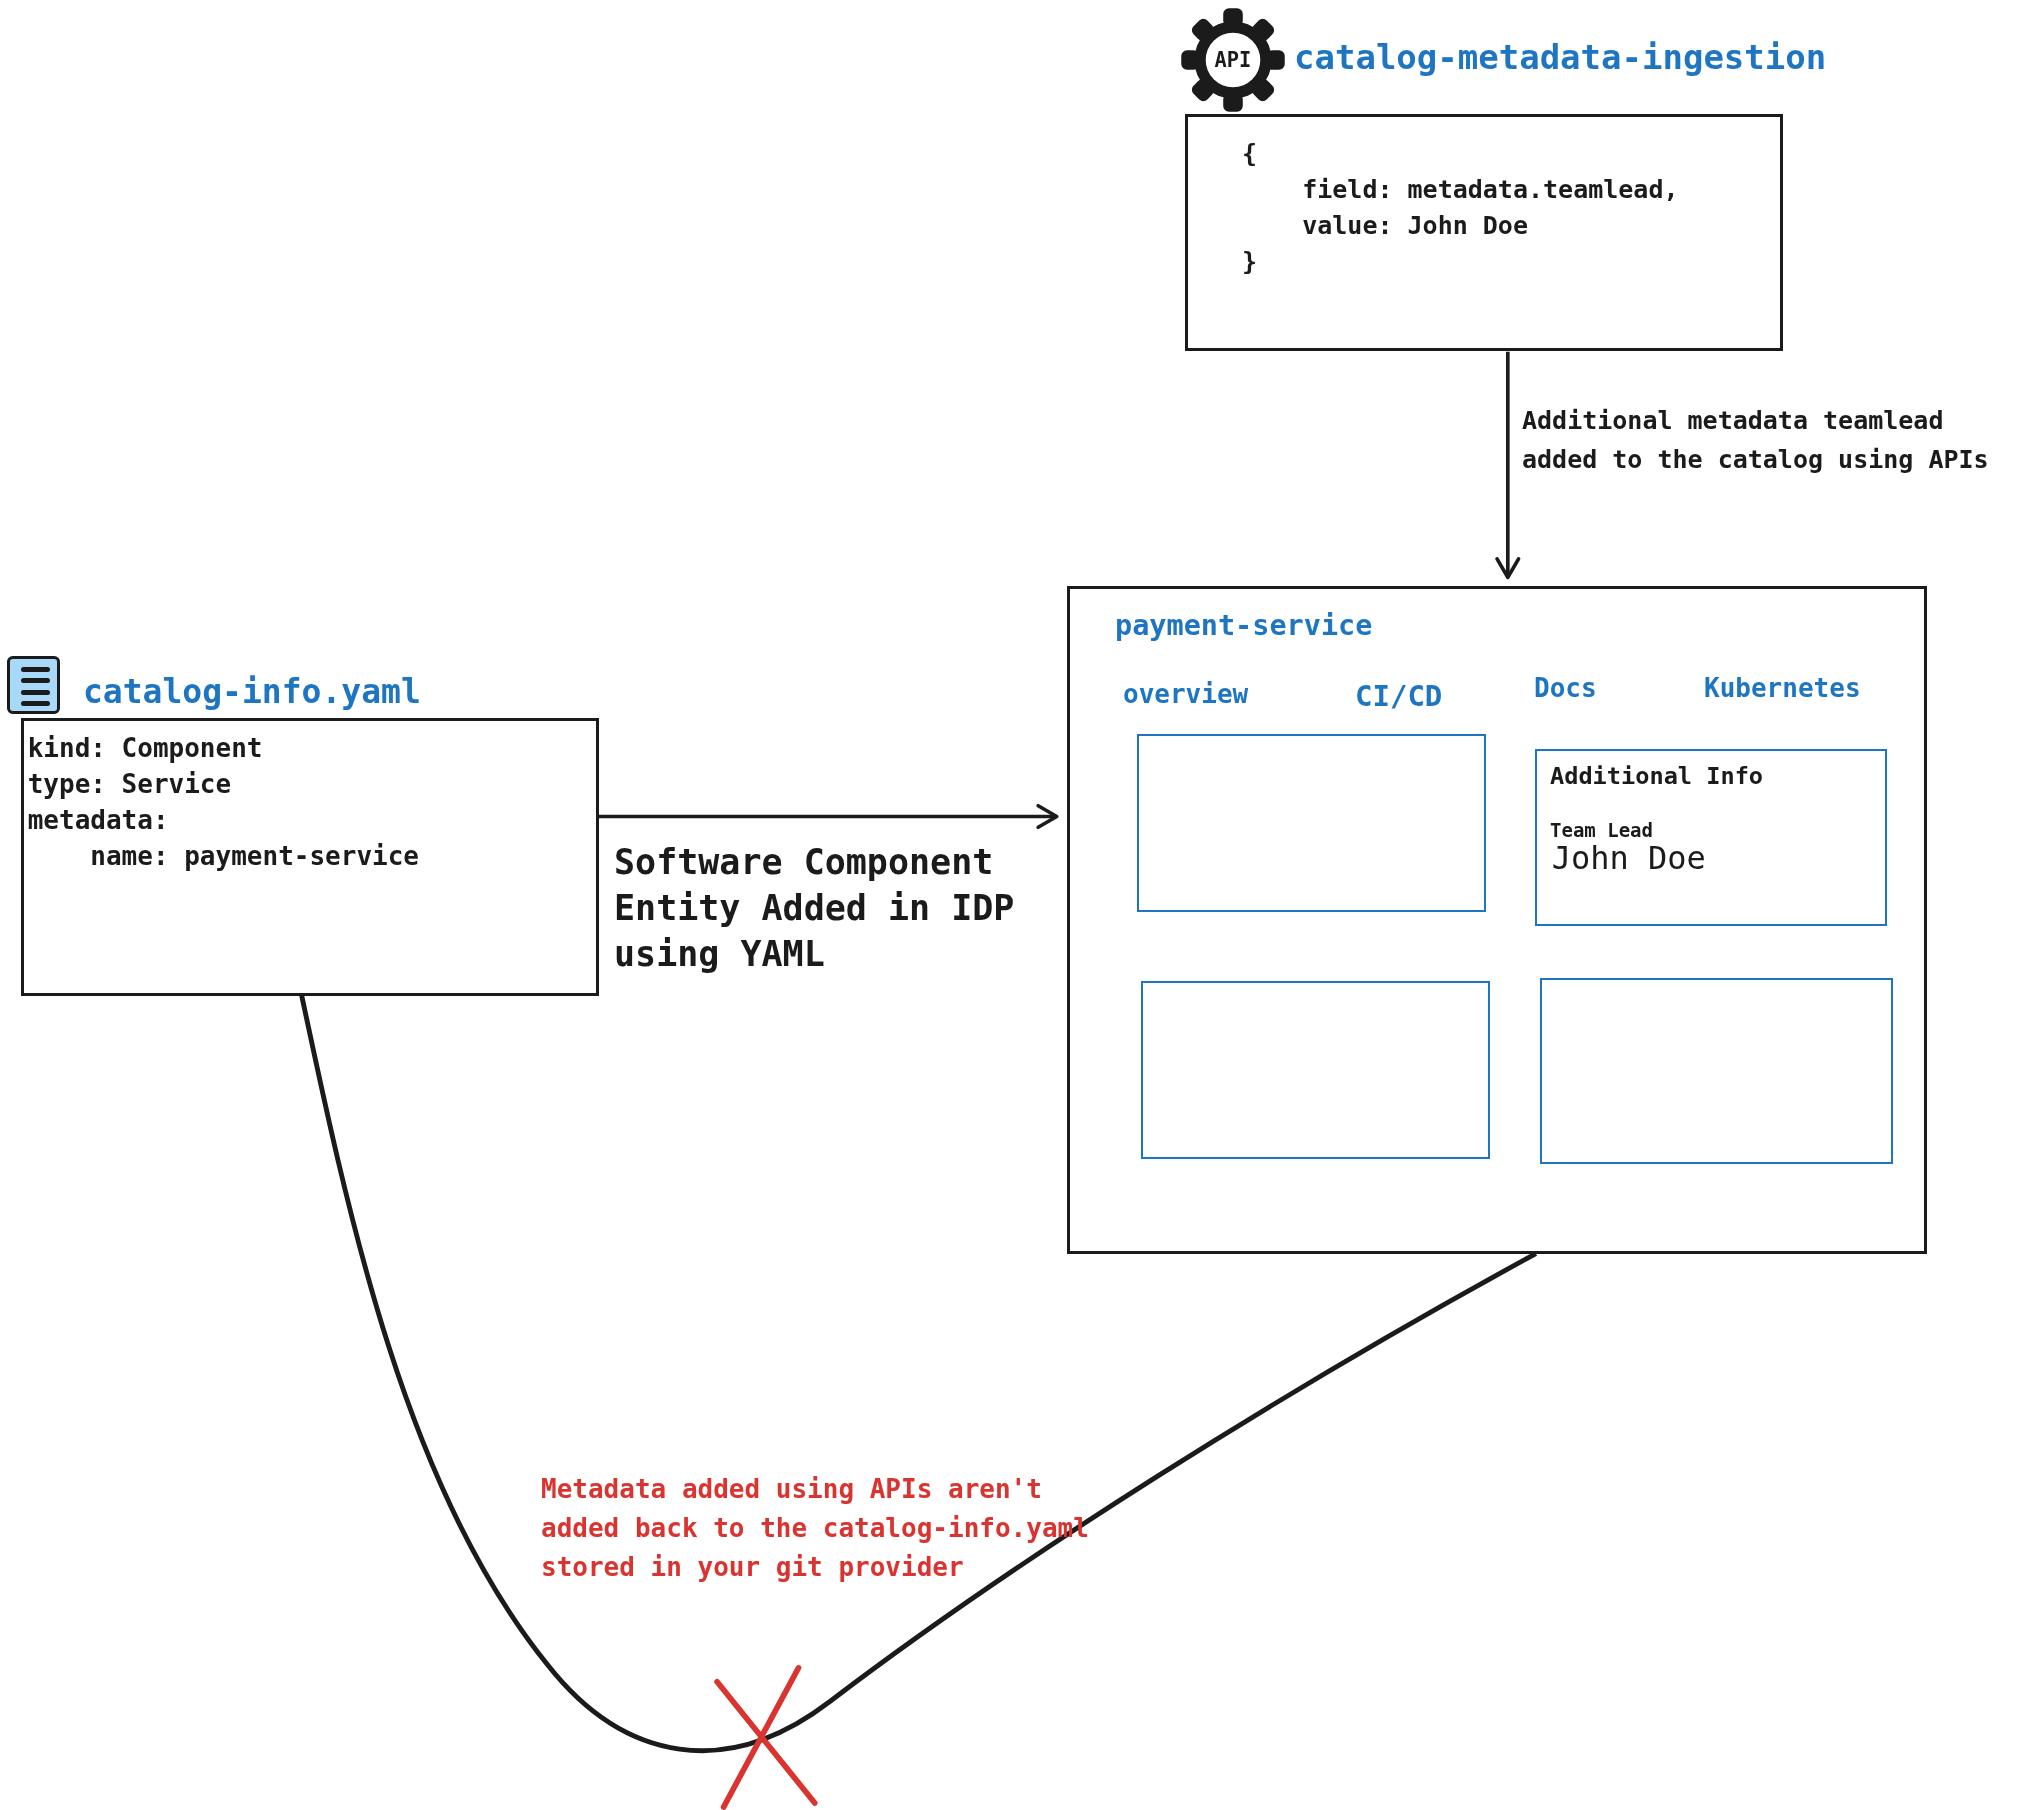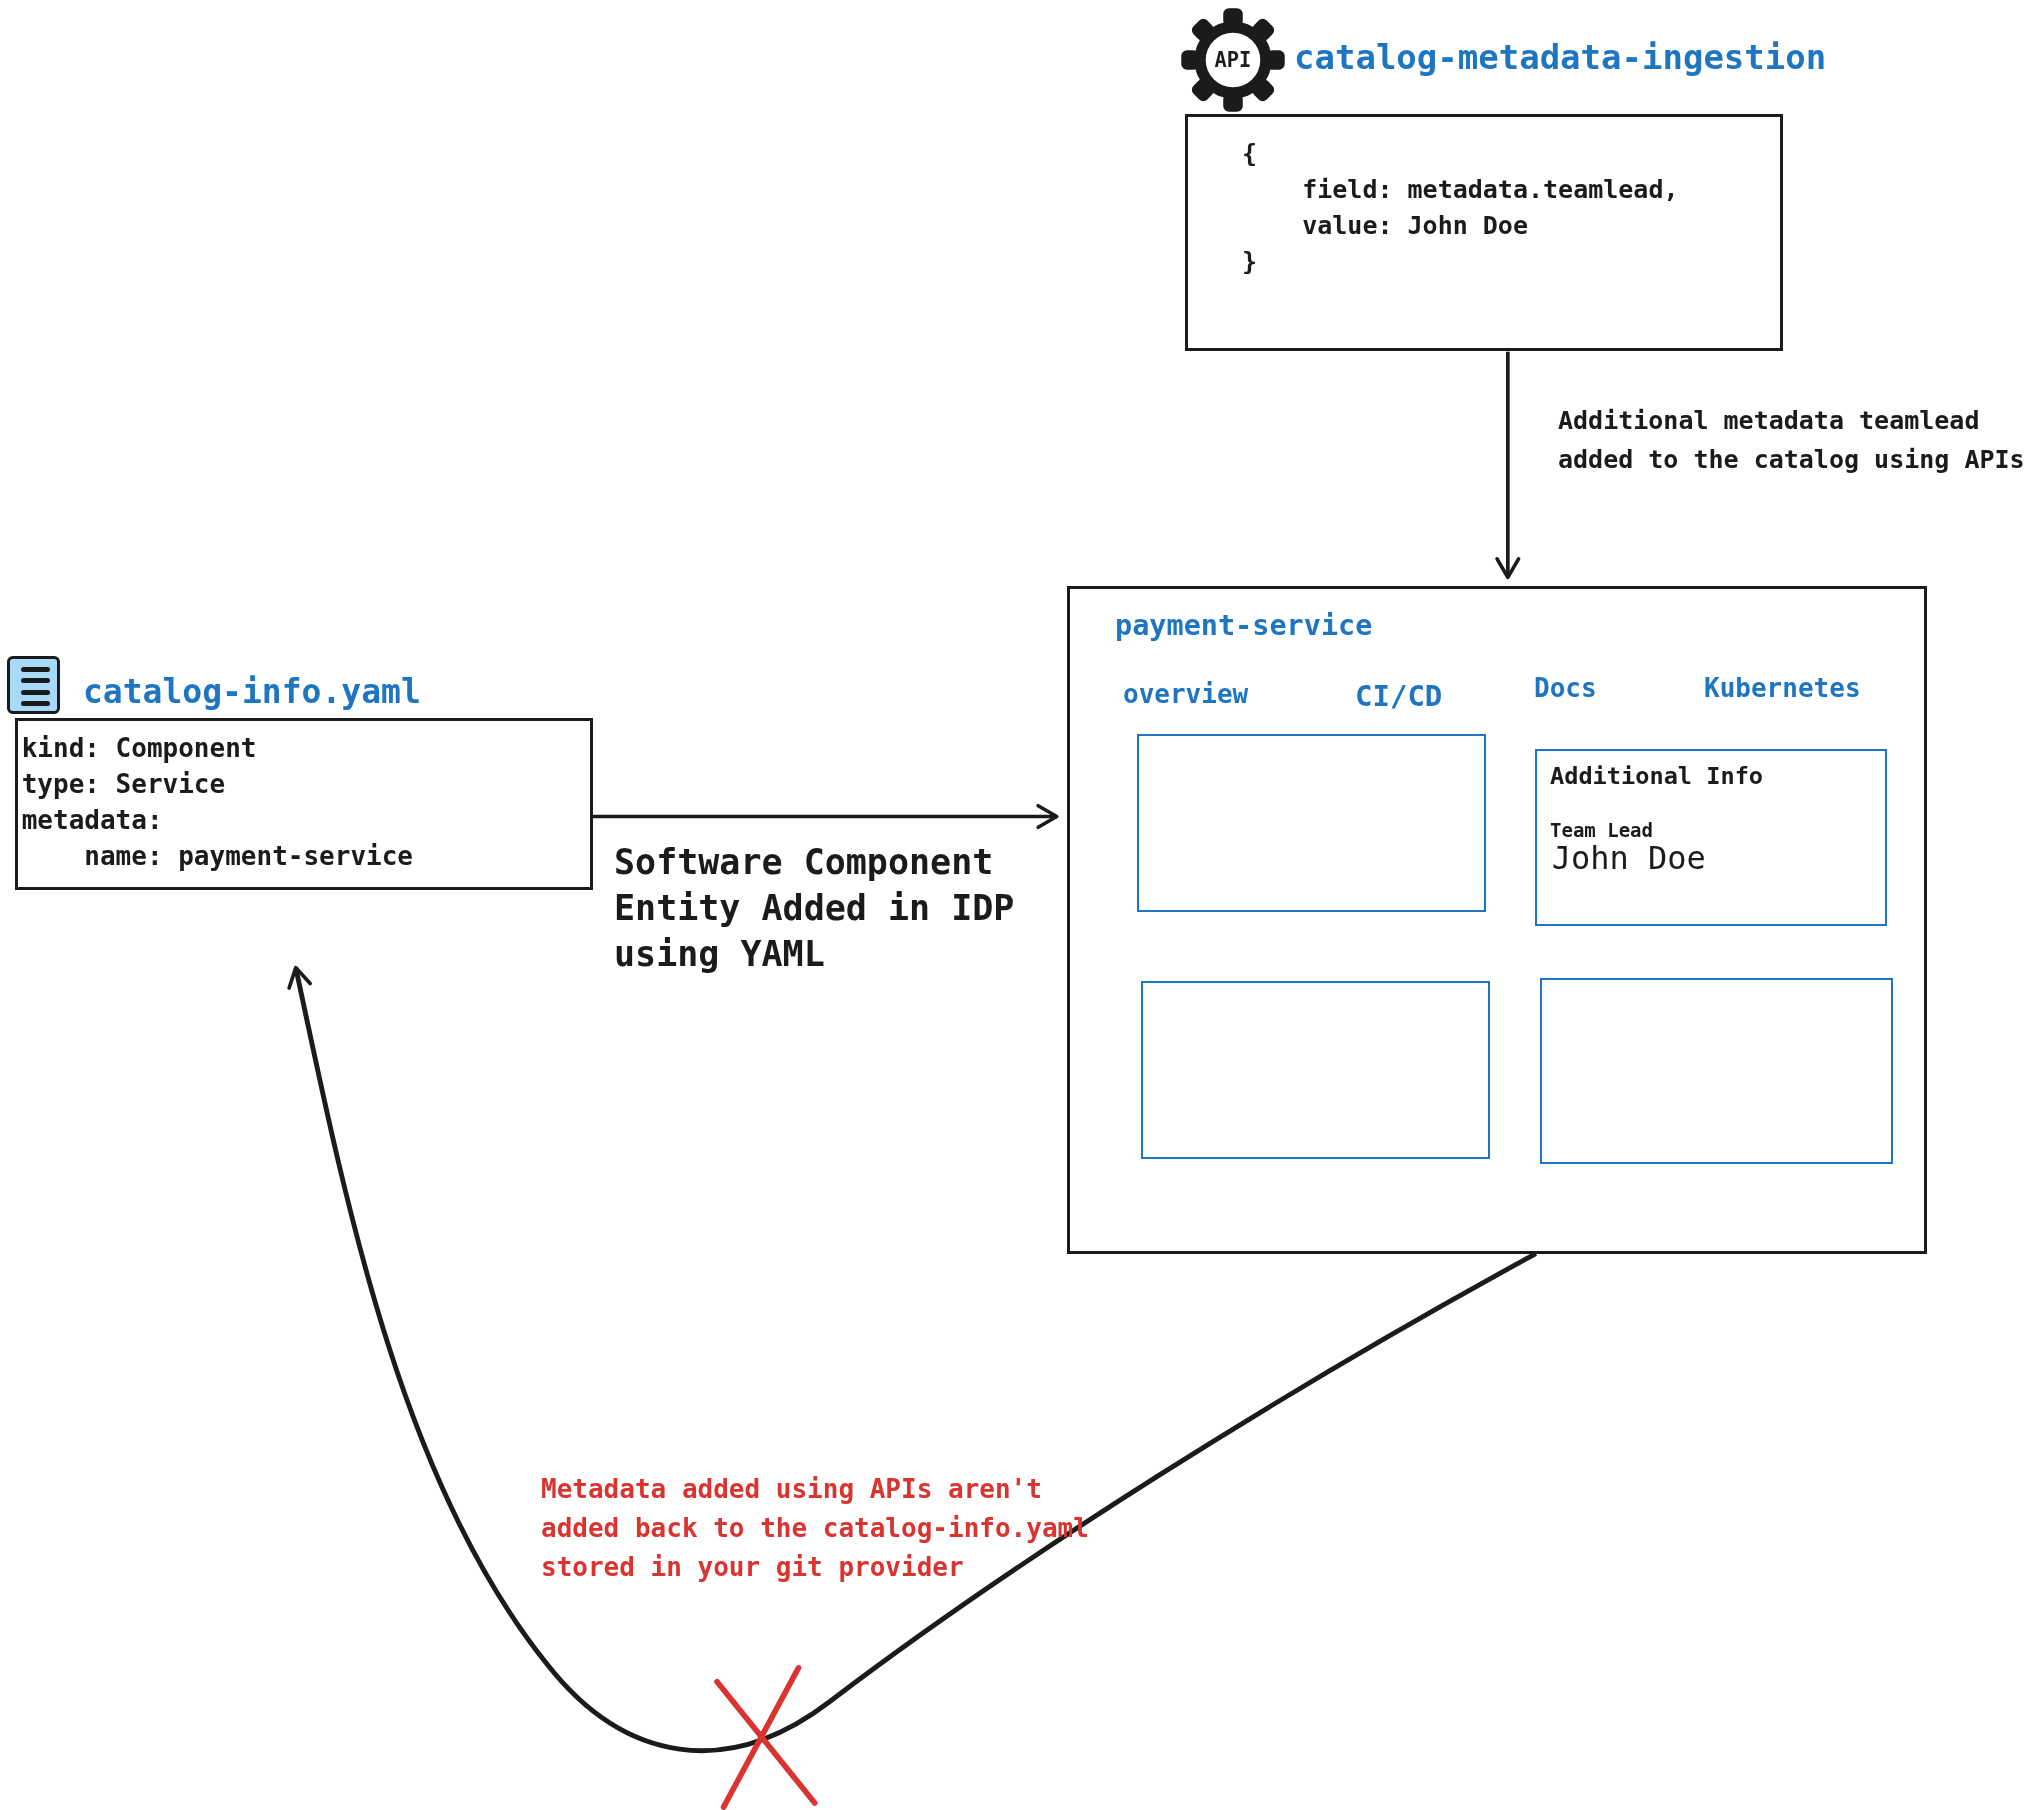--- a/index.html
+++ b/index.html
@@ -94,33 +94,33 @@
 
   <div class="abs blue" style="left:1294px;top:37px;font-size:34px;font-weight:bold;text-align:center;">catalog-metadata-ingestion</div>
 
   <div class="box" style="left:1185px;top:114px;width:598px;height:237px;">
     <div class="abs pre black" style="left:54px;top:19px;font-size:25px;font-weight:bold;line-height:36px;">{
     field: metadata.teamlead,
     value: John Doe
 }</div>
   </div>
 
-  <div class="abs pre black" style="left:1522px;top:401px;font-size:25px;font-weight:bold;line-height:39px;margin-left:36px;">Additional metadata teamlead
+  <div class="abs pre black" style="left:1522px;top:401px;font-size:25px;font-weight:bold;line-height:39px;">Additional metadata teamlead
 added to the catalog using APIs</div>
 
   <div class="doc-icon" style="left:7.3px;top:656px;width:53px;height:58px;">
     <div class="doc-bar" style="top:7.7px;"></div>
     <div class="doc-bar" style="top:19px;"></div>
     <div class="doc-bar" style="top:30.5px;"></div>
     <div class="doc-bar" style="top:42px;"></div>
   </div>
 
   <div class="abs blue" style="left:83px;top:672px;font-size:33px;font-weight:bold;">catalog-info.yaml</div>
 
-  <div class="box" style="left:15px;top:718px;width:578px;height:172px;padding-left:43px;">
+  <div class="box" style="left:21px;top:718px;width:578px;height:278px;padding-left:43px;">
     <div class="abs pre black" style="left:3.7px;top:9px;font-size:26px;font-weight:bold;line-height:36px;">kind: Component
 type: Service
 metadata:
     name: payment-service</div>
   </div>
 
   <div class="abs pre black" style="left:614px;top:839px;font-size:35px;font-weight:bold;line-height:46px;">Software Component
 Entity Added in IDP
 using YAML</div>
 

